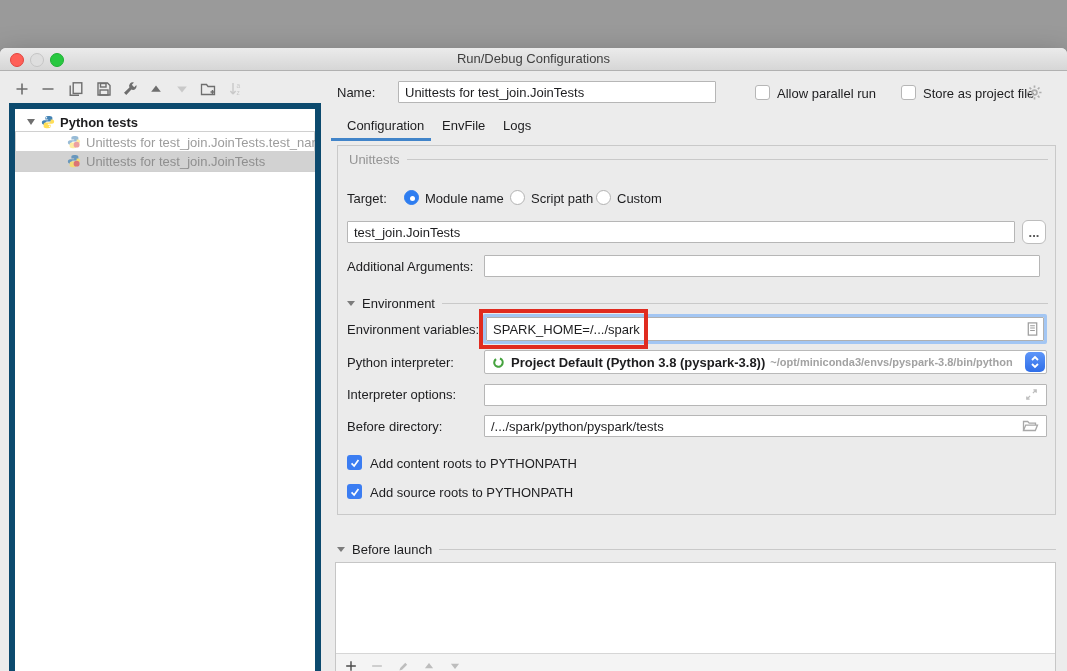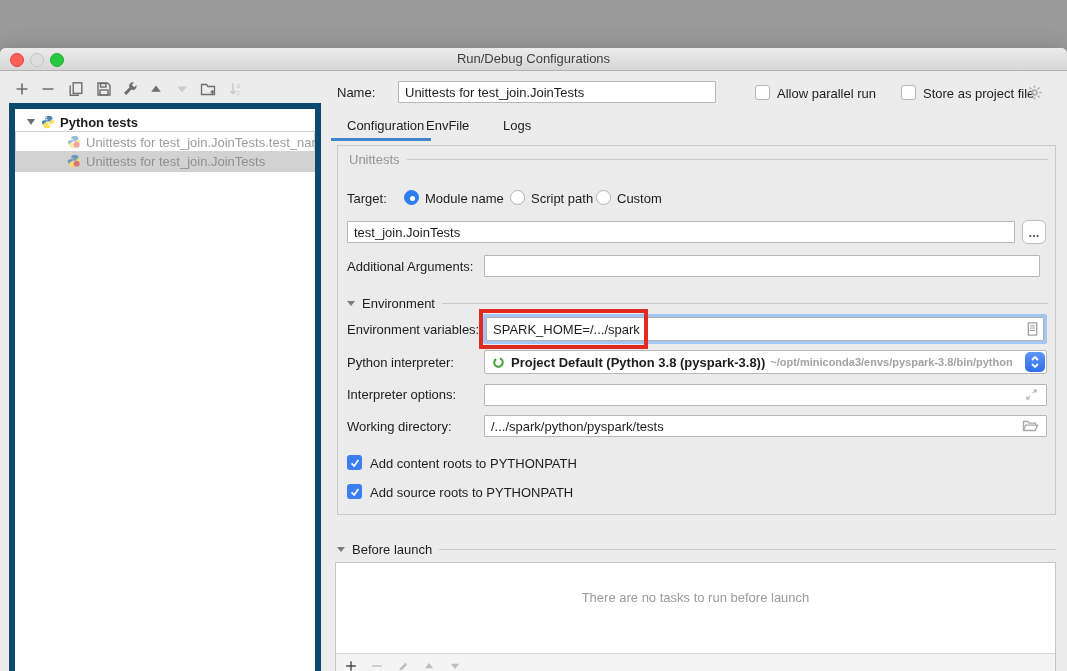--- a/index.html
+++ b/index.html
@@ -195,21 +195,21 @@
   <div class="abs" style="left:1026px;top:36px;">
     <svg width="17" height="17" viewBox="0 0 16 16">
         <g stroke="#adadad" stroke-width="1.6" fill="none">
           <circle cx="8" cy="8" r="2.3"></circle>
           <path d="M8 1.4v2.2M8 12.4v2.2M1.4 8h2.2M12.4 8h2.2M3.3 3.3l1.6 1.6M11.1 11.1l1.6 1.6M12.7 3.3l-1.6 1.6M4.9 11.1l-1.6 1.6"></path>
         </g>
       </svg>
   </div>
 
   <div class="tab" style="left:347px;">Configuration</div>
-  <div class="tab" style="left:426px;">EnvFile</div>
+  <div class="tab" style="left:442px;">EnvFile</div>
   <div class="tab" style="left:503px;">Logs</div>
   <div class="tab-underline"></div>
 
   <div class="gpanel"></div>
 
   <div class="hdr" style="left:349px;top:104px;width:699px;color:#949494;">
     <span>Unittests</span>
     <div class="line"></div>
   </div>
 
@@ -262,21 +262,21 @@
   </div>
 
   <div class="lbl" style="left:347px;top:339px;">Interpreter options:</div>
   <input class="field" style="left: 484px; top: 336px; width: 563px; height: 22px;" value="">
   <div class="abs" style="left:1024px;top:339px;">
     <svg width="15" height="15" viewBox="0 0 16 16" fill="none" stroke="#bdbdbd" stroke-width="1.4">
         <path d="M10 3h3v3M13 3L9.5 6.5M6 13H3v-3M3 13l3.5-3.5"></path>
       </svg>
   </div>
 
-  <div class="lbl" style="left:347px;top:371px;">Working directory:</div>
+  <div class="lbl" style="left:347px;top:371px;">Before directory:</div>
   <input class="field" style="left: 484px; top: 367px; width: 563px; height: 22px;" value="/.../spark/python/pyspark/tests">
   <div class="abs" style="left:1022px;top:370px;">
     <svg width="17" height="16" viewBox="0 0 17 16" fill="none" stroke="#a8a8a8" stroke-width="1.3">
         <path d="M1.5 12.5v-9h4.2l1.5 1.6h6.3v2"></path>
         <path d="M1.5 12.5l2.2-5.4h11.8l-2.2 5.4z"></path>
       </svg>
   </div>
 
   <div class="cbox on" style="left:347px;top:407px;">
     <svg width="12" height="12" viewBox="0 0 14 14">
@@ -320,21 +320,20 @@
             <path d="M8 4l5.5 7h-11z" fill="#bdbdbd"></path>
           </svg>
         </div>
       <div class="blicon" style="left:111px;">
           <svg width="12" height="12" viewBox="0 0 16 16">
             <path d="M8 12L2.5 5h11z" fill="#bdbdbd"></path>
           </svg>
         </div>
     </div>
   </div>
-  <div class="emptymsg">There are no tasks to run before launch</div>
 
   <div class="helpbtn">
       <span>?</span>
     </div>
   <div class="btn" style="left:806px;top:640px;width:70px;">
       <span>Cancel</span>
     </div>
   <div class="btn" style="left:890px;top:640px;width:52px;padding-left:28px;">
       <span>Apply</span>
     </div>

